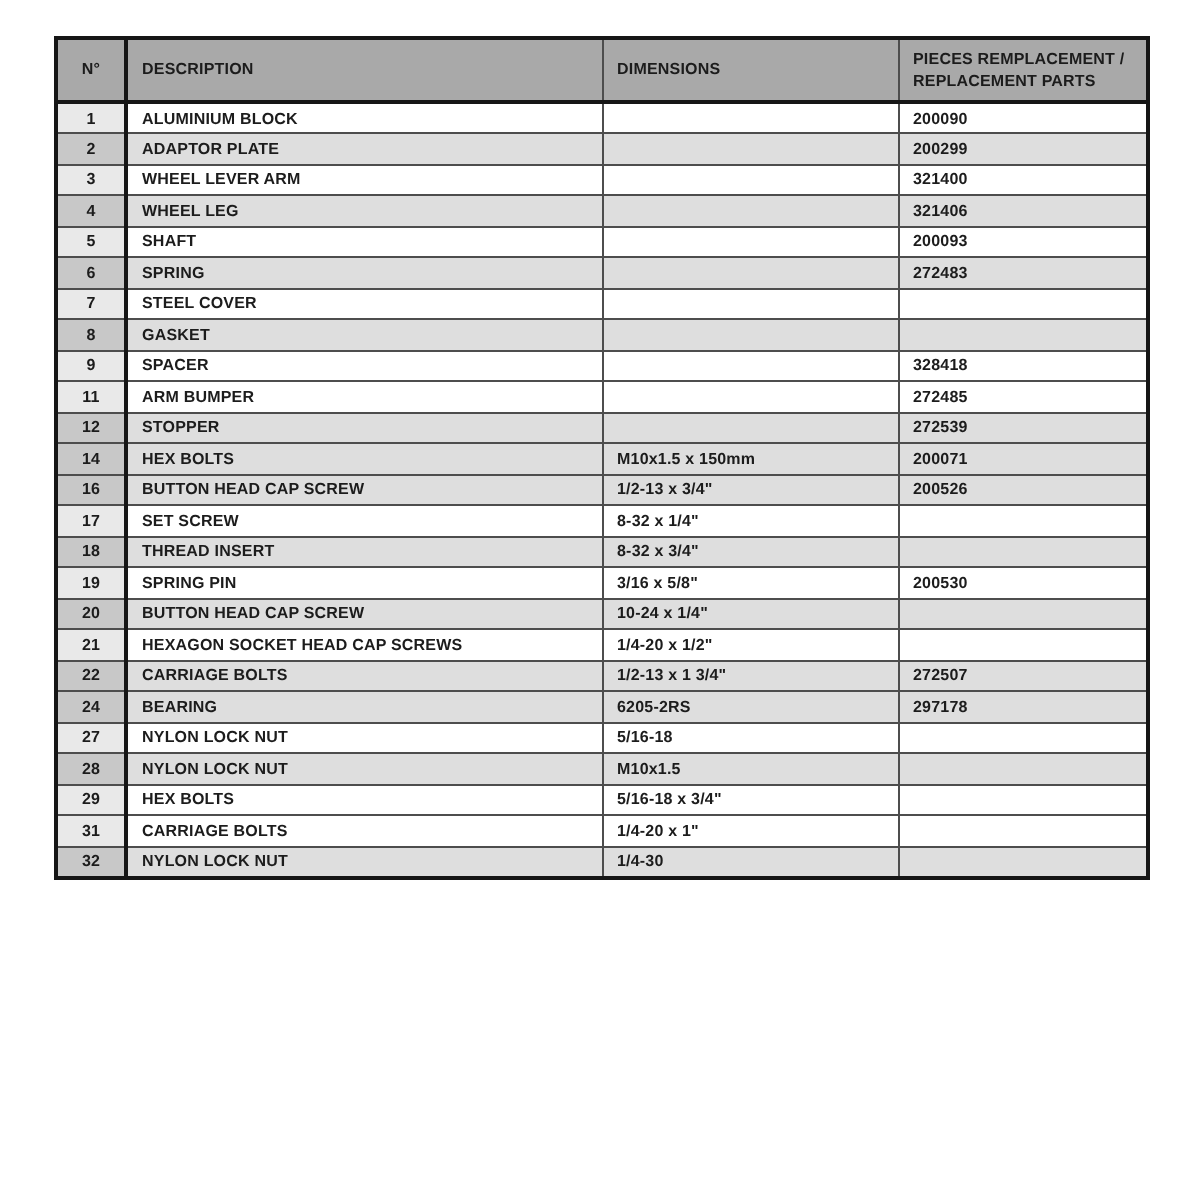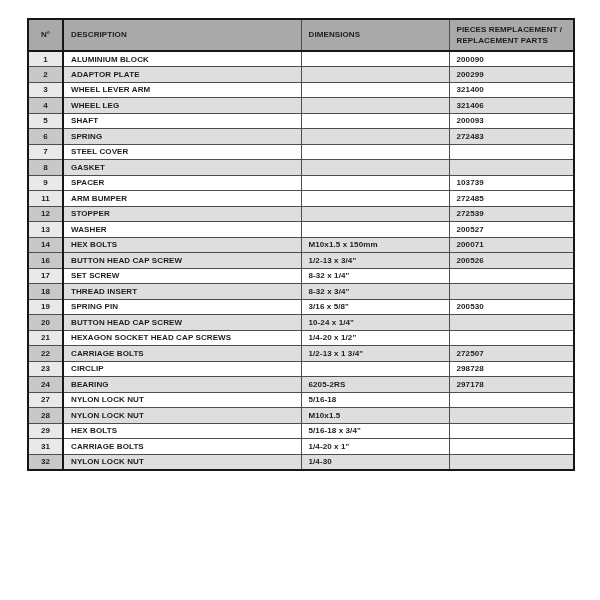--- a/index.html
+++ b/index.html
@@ -129,44 +129,38 @@
           <td class="cell-n">8</td>
           <td>GASKET</td>
           <td></td>
           <td></td>
         </tr>
 
         <tr class="odd">
           <td class="cell-n">9</td>
           <td>SPACER</td>
           <td></td>
-          <td>103739</td>
+          <td>328418</td>
         </tr>
 
 
         <tr class="odd">
           <td class="cell-n">11</td>
           <td>ARM BUMPER</td>
           <td></td>
           <td>272485</td>
         </tr>
 
         <tr class="even">
           <td class="cell-n">12</td>
           <td>STOPPER</td>
           <td></td>
           <td>272539</td>
         </tr>
 
-        <tr class="odd">
-          <td class="cell-n">13</td>
-          <td>WASHER</td>
-          <td></td>
-          <td>200527</td>
-        </tr>
 
         <tr class="even">
           <td class="cell-n">14</td>
           <td>HEX BOLTS</td>
           <td>M10x1.5 x 150mm</td>
           <td>200071</td>
         </tr>
 
 
         <tr class="even">
@@ -211,26 +205,20 @@
           <td></td>
         </tr>
 
         <tr class="even">
           <td class="cell-n">22</td>
           <td>CARRIAGE BOLTS</td>
           <td>1/2-13 x 1 3/4"</td>
           <td>272507</td>
         </tr>
 
-        <tr class="odd">
-          <td class="cell-n">23</td>
-          <td>CIRCLIP</td>
-          <td></td>
-          <td>298728</td>
-        </tr>
 
         <tr class="even">
           <td class="cell-n">24</td>
           <td>BEARING</td>
           <td>6205-2RS</td>
           <td>297178</td>
         </tr>
 
 
 

